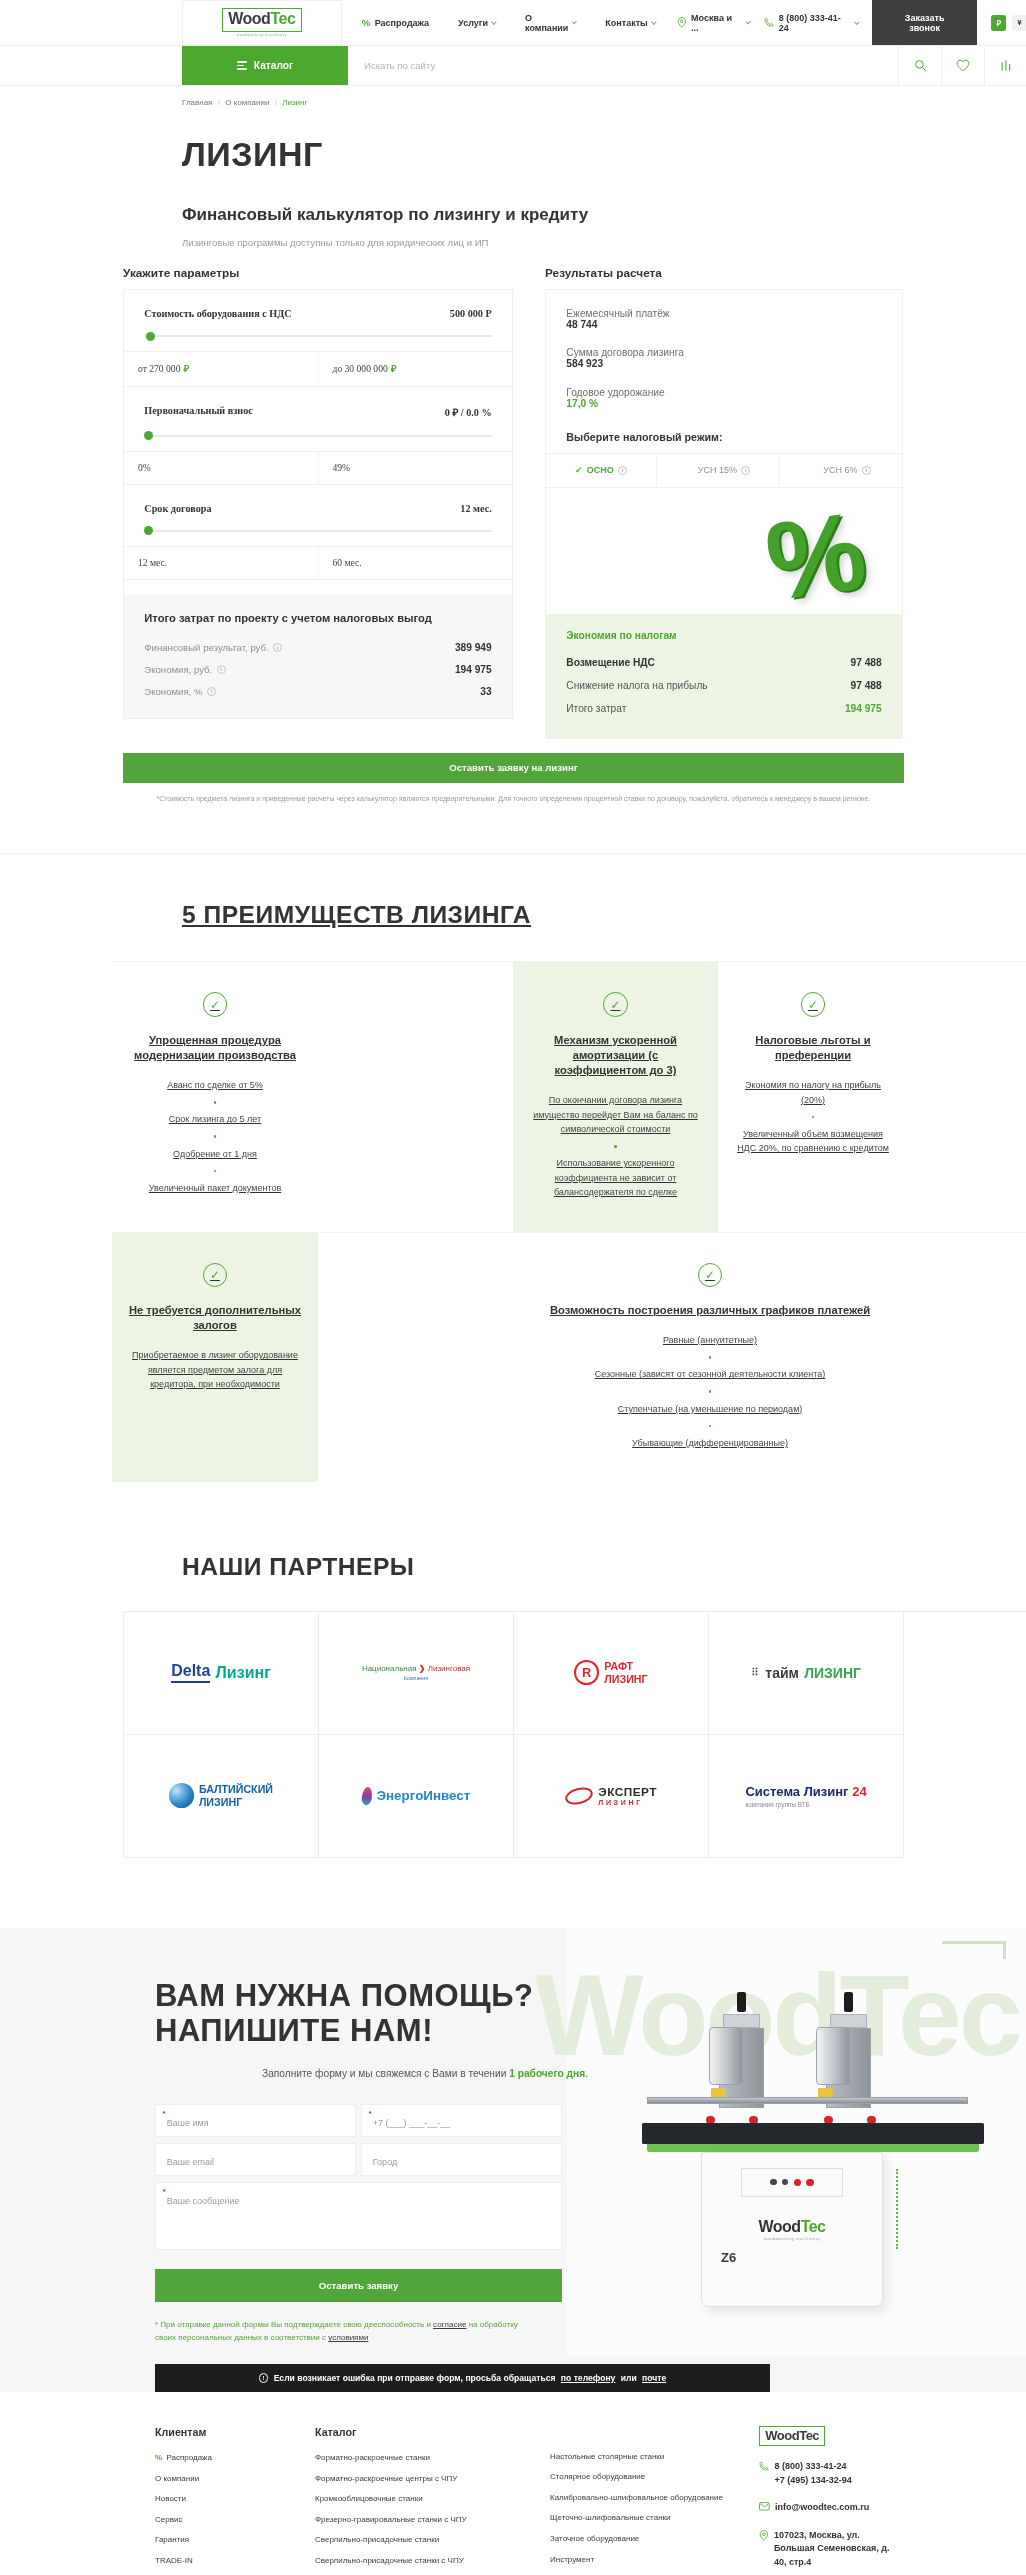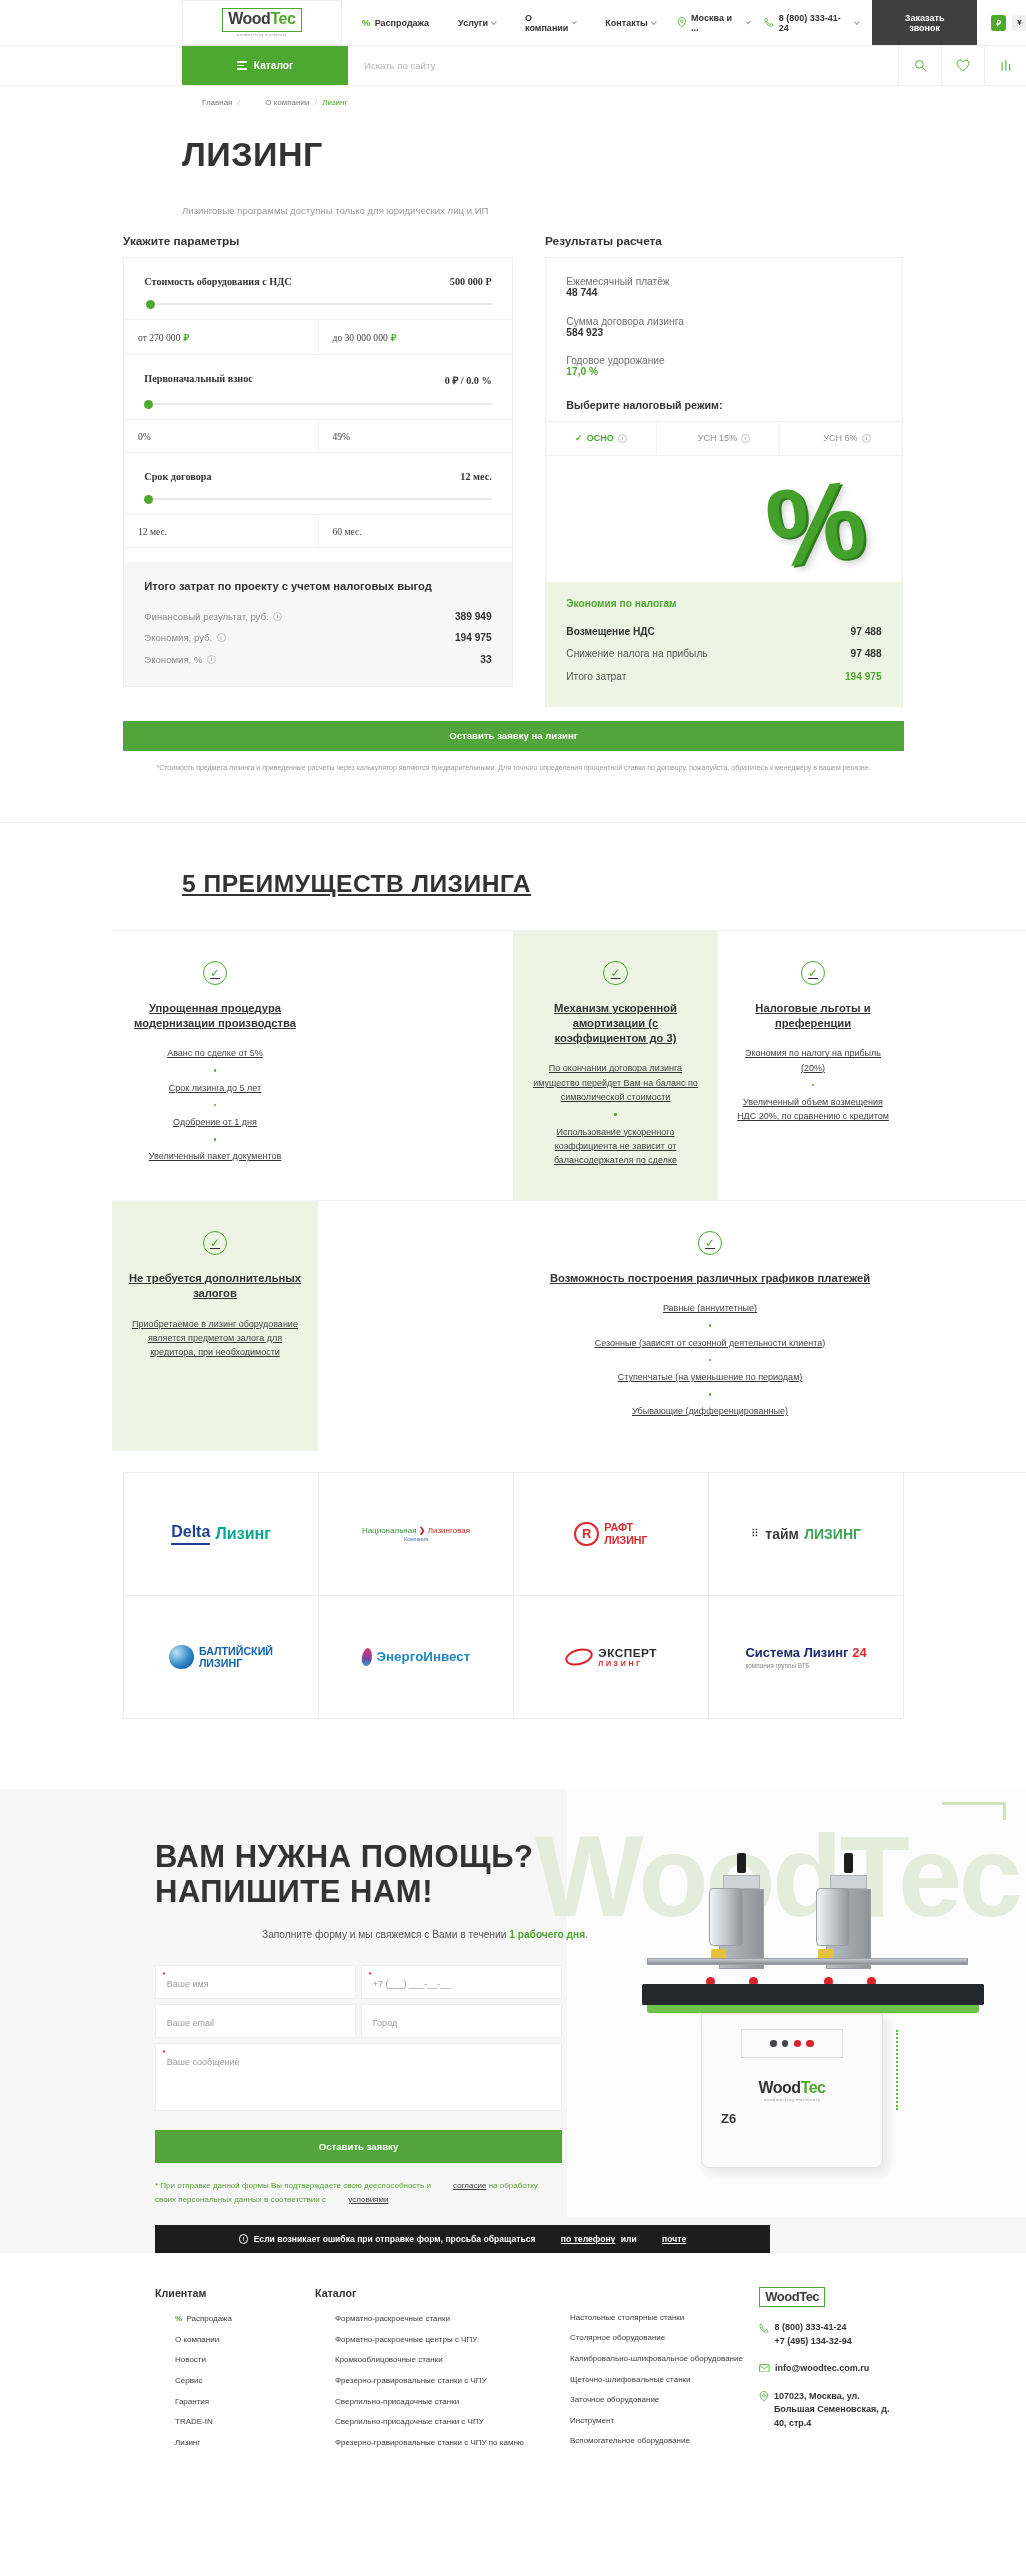--- a/index.html
+++ b/index.html
@@ -2,21 +2,21 @@
 <html lang="ru" style="font-size:8.6px"><head>
 <meta charset="utf-8">
 <style>
   :root{
     --green:#4ca82e; --green-dark:#3f9523; --light-green:#eef4e3;
     --txt:#333; --grey:#8a8a8a; --line:#ececec; --dark-btn:#3f3f3f;
   }
   *{box-sizing:border-box; margin:0; padding:0;}
   body{width:1027px; min-height:2576px; background:#fff; color:var(--txt);
        font-family:"Liberation Sans", sans-serif; position:relative;}
-  a{color:inherit; text-decoration:none;margin-left:20px;}
+  a{color:inherit; text-decoration:none;}
   .colgrid{position:relative;}
   .colgrid::before{content:""; position:absolute; inset:0; pointer-events:none;
      background:repeating-linear-gradient(to right,#f1f1f1 0 0.5px,transparent 0.5px 130px);
      background-position:123px 0; opacity:.7;}
   
   .header-top{height:45px; display:flex; align-items:stretch; background:#fff;}
   .logo-box{width:166px; margin-left:182px; border:0.5px solid #eee; display:flex; flex-direction:column;
             align-items:center; justify-content:center;}
   .logo-mark{border:1.1px solid var(--green); padding:1.1px 5.3px 2.1px; font-weight:700; font-size:16px; color:#3c3c3c; letter-spacing:-0.5px;}
   .logo-mark .t-green{color:var(--green);}
@@ -300,20 +300,21 @@
   <span class="crumb-sep">/</span>
   <a class="crumb">О компании</a>
   <span class="crumb-sep">/</span>
   <span class="crumb current">Лизинг</span>
 </div>
 
 <h1 class="page-title">ЛИЗИНГ</h1>
 
 <section class="calc-section">
   <div class="calc-head">
+    <h2>Финансовый калькулятор по лизингу и кредиту</h2>
     <p>Лизинговые программы доступны только для юридических лиц и ИП</p>
   </div>
   <div class="calc-grid colgrid">
 
     <div class="panel" style="padding-left:0;">
       <h3>Укажите параметры</h3>
       <div class="panel-box">
         <div class="slider-block">
           <div class="sl-head">
             <span>Стоимость оборудования с НДС</span>
@@ -480,20 +481,21 @@
       <div class="adv-item">Сезонные (зависят от сезонной деятельности клиента)</div>
       <div class="sep-dot"></div>
       <div class="adv-item">Ступенчатые (на уменьшение по периодам)</div>
       <div class="sep-dot"></div>
       <div class="adv-item">Убывающие (дифференцированные)</div>
     </div>
   </div>
 </section>
 
 <section class="partners-section colgrid">
+  <h2>НАШИ ПАРТНЕРЫ</h2>
   <div class="partner-grid">
     <div class="partner-cell">
       <div class="plogo">
           <span class="p-delta1">Delta</span>
           <span class="p-delta2">Лизинг</span>
         </div>
     </div>
     <div class="partner-cell">
       <div class="p-nlk">
         <div class="l1"><span class="g">Национальная</span> <span class="mark">❯</span> <span class="r">Лизинговая</span></div>

